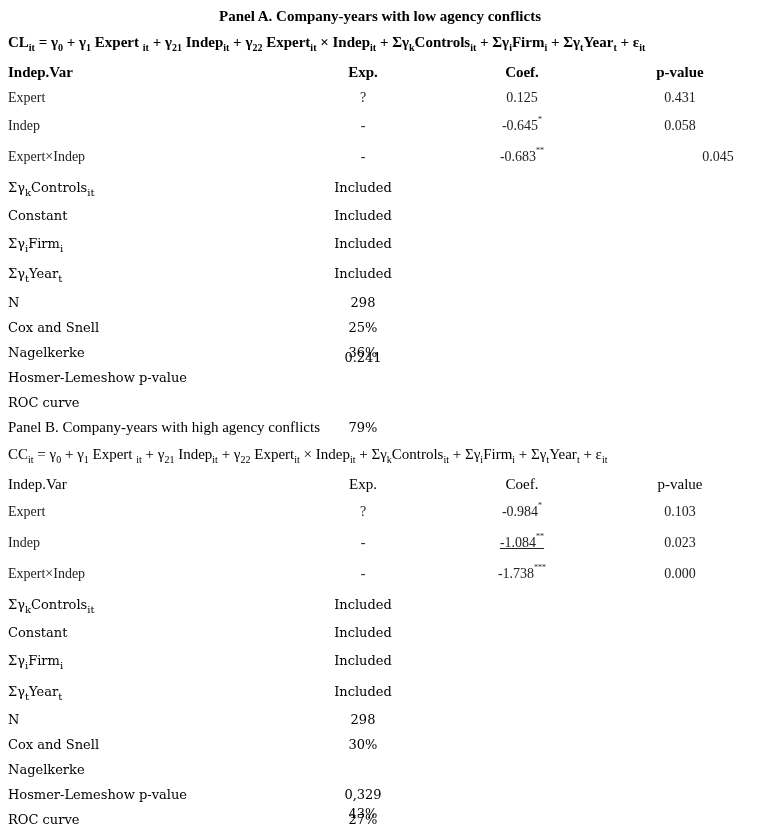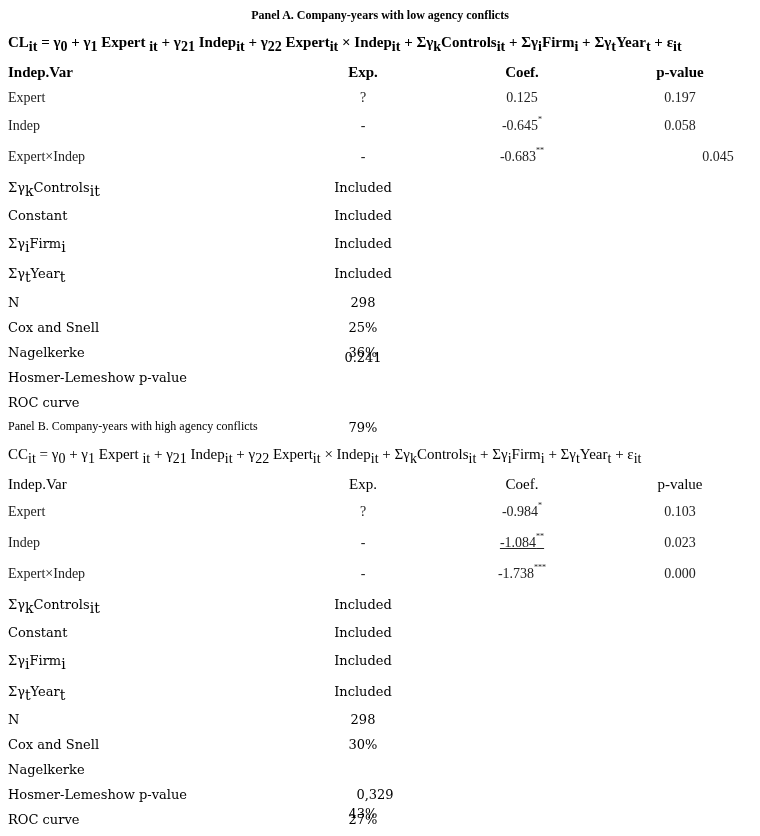--- a/index.html
+++ b/index.html
@@ -1,25 +1,25 @@
 <!DOCTYPE html>
 <html><head>
 <meta charset="utf-8">
 <style>
   html, body { margin:0; padding:0; background:#ffffff; }
   body { width:760px; height:836px; position:relative; overflow:hidden;
          font-family:"DejaVu Serif","Liberation Serif",serif; color:#000; font-size:13px; }
   .abs { position:absolute; white-space:nowrap; }
   .bold { font-weight:bold; }
-  .title { font-family:"Liberation Serif",serif; font-size:12px; }
+  .title { font-family:"Liberation Serif",serif; font-size:15px; }
   .eq { font-family:"Liberation Serif",serif; font-size:15px; }
   .hdr { font-family:"Liberation Serif",serif; font-size:15px; }
   .cell { font-size:13px;text-align:center; }
   .num { font-family:"Liberation Serif",serif; font-size:14px; color:#222; }
-  sub { font-size:14px; vertical-align:-4px; line-height:0; }
+  sub { font-size:10px; vertical-align:-4px; line-height:0; }
   sup { font-size:8px; vertical-align:8px; line-height:0; }
   .c { transform:translateX(-50%); }
 </style>
 </head>
 <body>
 
 <div>
   <div class="abs title bold" style="left:380px; top:8px; transform:translateX(-50%);">Panel A. Company-years with low agency conflicts</div>
 
   <div class="abs eq bold" style="left:8px; top:34px;">
@@ -31,21 +31,21 @@
     <div class="abs hdr bold" style="left:8px; top:64px;">Indep.Var</div>
     <div class="abs hdr bold c" style="left:363px; top:64px;">Exp.</div>
     <div class="abs hdr bold c" style="left:522px; top:64px;">Coef.</div>
     <div class="abs hdr bold c" style="left:680px; top:64px;">p-value</div>
   </div>
 
   <div>
     <div class="abs num" style="left:8px; top:90px;">Expert</div>
     <div class="abs num c" style="left:363px; top:90px;">?</div>
     <div class="abs num c" style="left:522px; top:90px;"><span>0.125</span><sup></sup></div>
-    <div class="abs num c" style="left:680px; top:90px;">0.197</div>
+    <div class="abs num c" style="left:680px; top:90px;">0.431</div>
   </div>
   <div>
     <div class="abs num" style="left:8px; top:118px;">Indep</div>
     <div class="abs num c" style="left:363px; top:118px;">-</div>
     <div class="abs num c" style="left:522px; top:118px;"><span>-0.645</span><sup>*</sup></div>
     <div class="abs num c" style="left:680px; top:118px;">0.058</div>
   </div>
   <div>
     <div class="abs num" style="left:8px; top:149px;">Expert×Indep</div>
     <div class="abs num c" style="left:363px; top:149px;">-</div>
@@ -150,19 +150,19 @@
   <div>
     <div class="abs cell" style="left:8px; top:737px;">Cox and Snell</div>
     <div class="abs cell c" style="left:363px; top:737px;">30%</div>
   </div>
   <div>
     <div class="abs cell" style="left:8px; top:762px;">Nagelkerke</div>
     <div class="abs cell c" style="left:363px; top:806px;">43%</div>
   </div>
   <div>
     <div class="abs cell" style="left:8px; top:787px;">Hosmer-Lemeshow p-value</div>
-    <div class="abs cell c" style="left:375px; top:787px;">0,329</div>
+    <div class="abs cell c" style="left:363px; top:787px;">0,329</div>
   </div>
   <div>
     <div class="abs cell" style="left:8px; top:812px;">ROC curve</div>
     <div class="abs cell c" style="left:363px; top:812px;">27%</div>
   </div>
 </div>
 
 </body></html>

